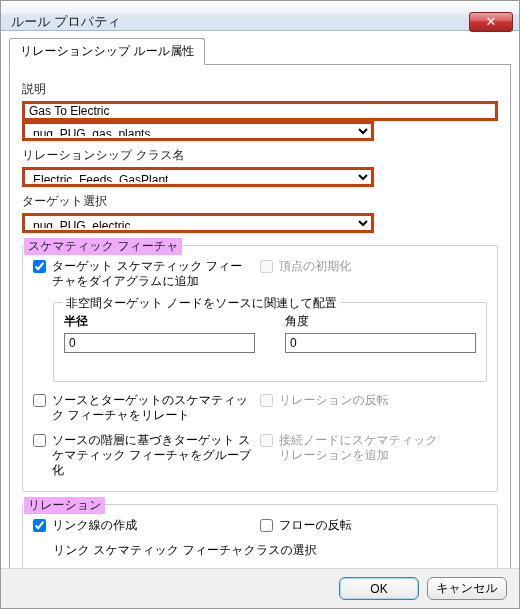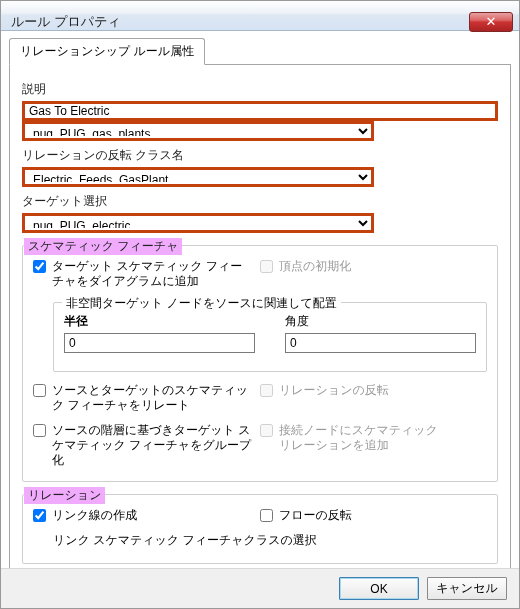--- a/index.html
+++ b/index.html
@@ -93,21 +93,21 @@
     position: absolute;
     top: -8px;
     left: 1px;
     background: #f0abfc;
     padding: 0 4px;
     color: #222;
   }
   .inner-group {
     border: 1px solid #cfcfcf;
     border-radius: 2px;
-    padding: 10px 10px 18px 10px;
+    padding: 10px 10px 28px 10px;
     margin: 10px 0 8px 20px;
     position: relative;
   }
   .inner-group > .legend {
     position: absolute;
     top: -8px;
     left: 8px;
     background: #fff;
     padding: 0 4px;
   }
@@ -145,21 +145,21 @@
     display: flex;
     justify-content: flex-end;
     align-items: center;
     gap: 8px;
     padding: 0 12px;
   }
   .btn {
     min-width: 80px;
     height: 23px;
     border: 1px solid #8a8a8a;
-    border-radius: 1px;
+    border-radius: 6px;
     background: linear-gradient(to bottom, #fdfdfd, #e8e8e8);
     font-family: inherit;
     font-size: 12px;
     cursor: pointer;
   }
   .btn.default {
     border: 1px solid #3c7fb1;
     box-shadow: 0 0 0 1px #a8d8f0 inset;
   }
   .left-indent { margin-left: 20px; }
@@ -180,21 +180,21 @@
 
   <div class="tabbody">
 
     <div class="field-label">説明</div>
     <input class="text-input" type="text" value="Gas To Electric" style="">
 
     <select class="combo">
       <option>pug_PUG_gas_plants</option>
     </select>
 
-    <div class="field-label">リレーションの反転 クラス名</div>
+    <div class="field-label">リレーションシップ クラス名</div>
     <select class="combo">
       <option>Electric_Feeds_GasPlant</option>
     </select>
 
     <div class="field-label">ターゲット選択</div>
     <select class="combo">
       <option>pug_PUG_electric</option>
     </select>
 
     

